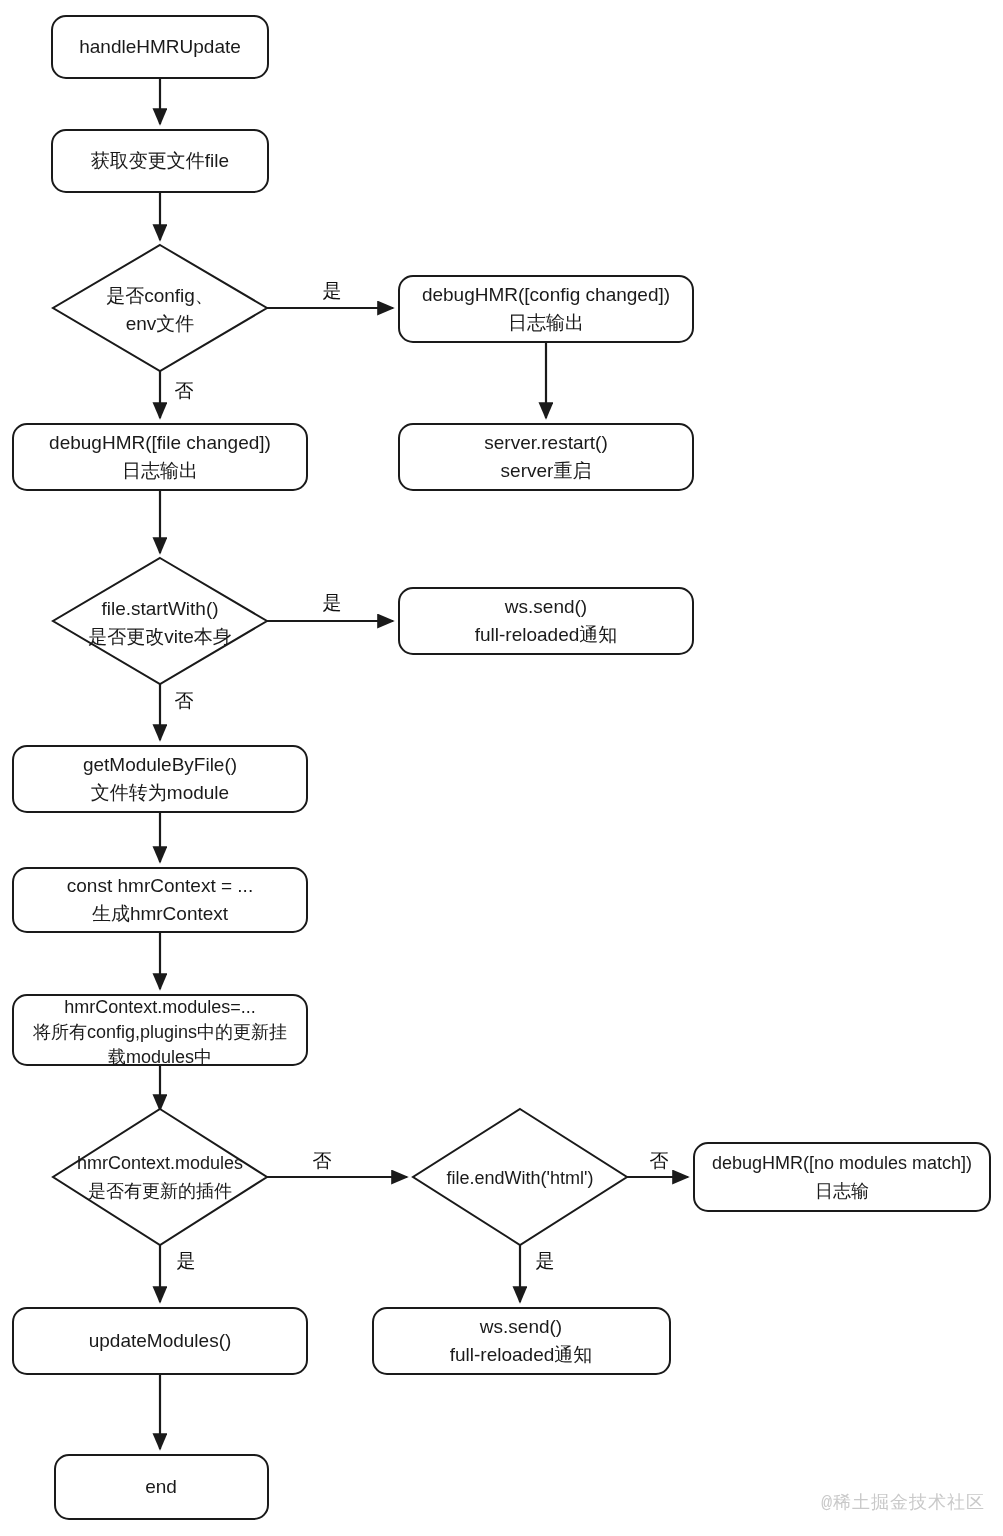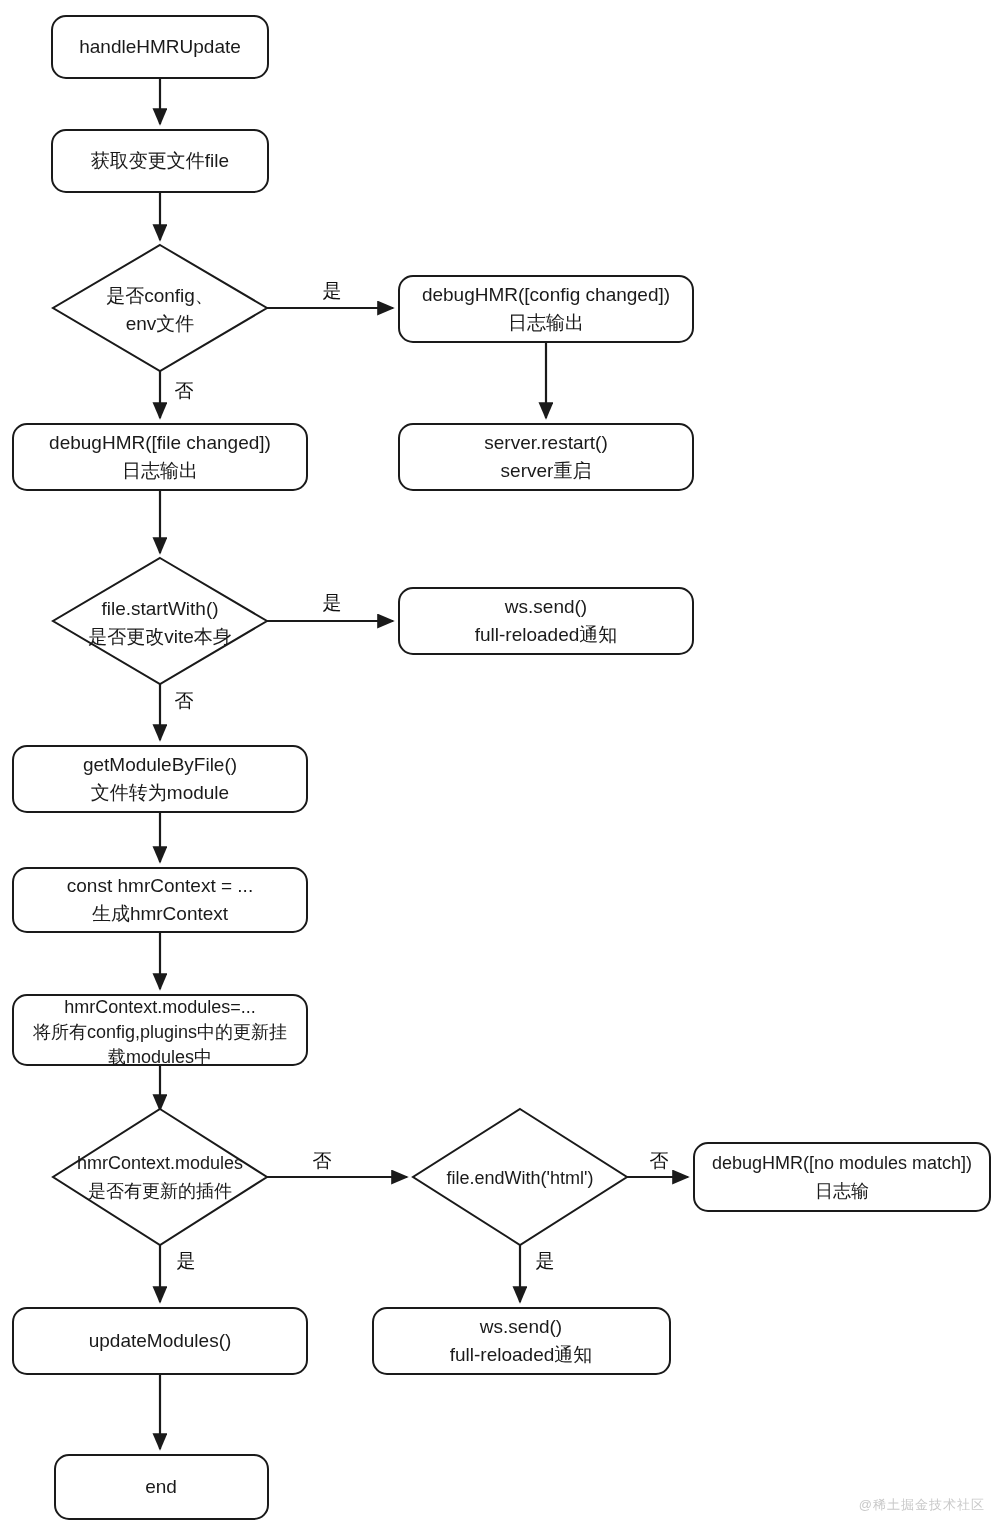--- a/index.html
+++ b/index.html
@@ -55,22 +55,22 @@
     font-family: "Liberation Sans", "DejaVu Sans", sans-serif;
     font-size: 19px;
     fill: #111111;
     text-anchor: middle;
     dominant-baseline: middle;
   }
   .watermark {
     position: absolute;
     right: 18px;
     bottom: 22px;
-    font-family: Liberation Sans, sans-serif;
-    font-size: 13px;
+    font-family: Liberation Mono, monospace;
+    font-size: 18px;
     color: #c9c9c9;
     letter-spacing: 1px;
     user-select: none;
   }
 </style>
 </head>
 <body>
 
 <div id="flow-root">
   <svg id="flow-svg" viewBox="0 0 1003 1536" xmlns="http://www.w3.org/2000/svg">

